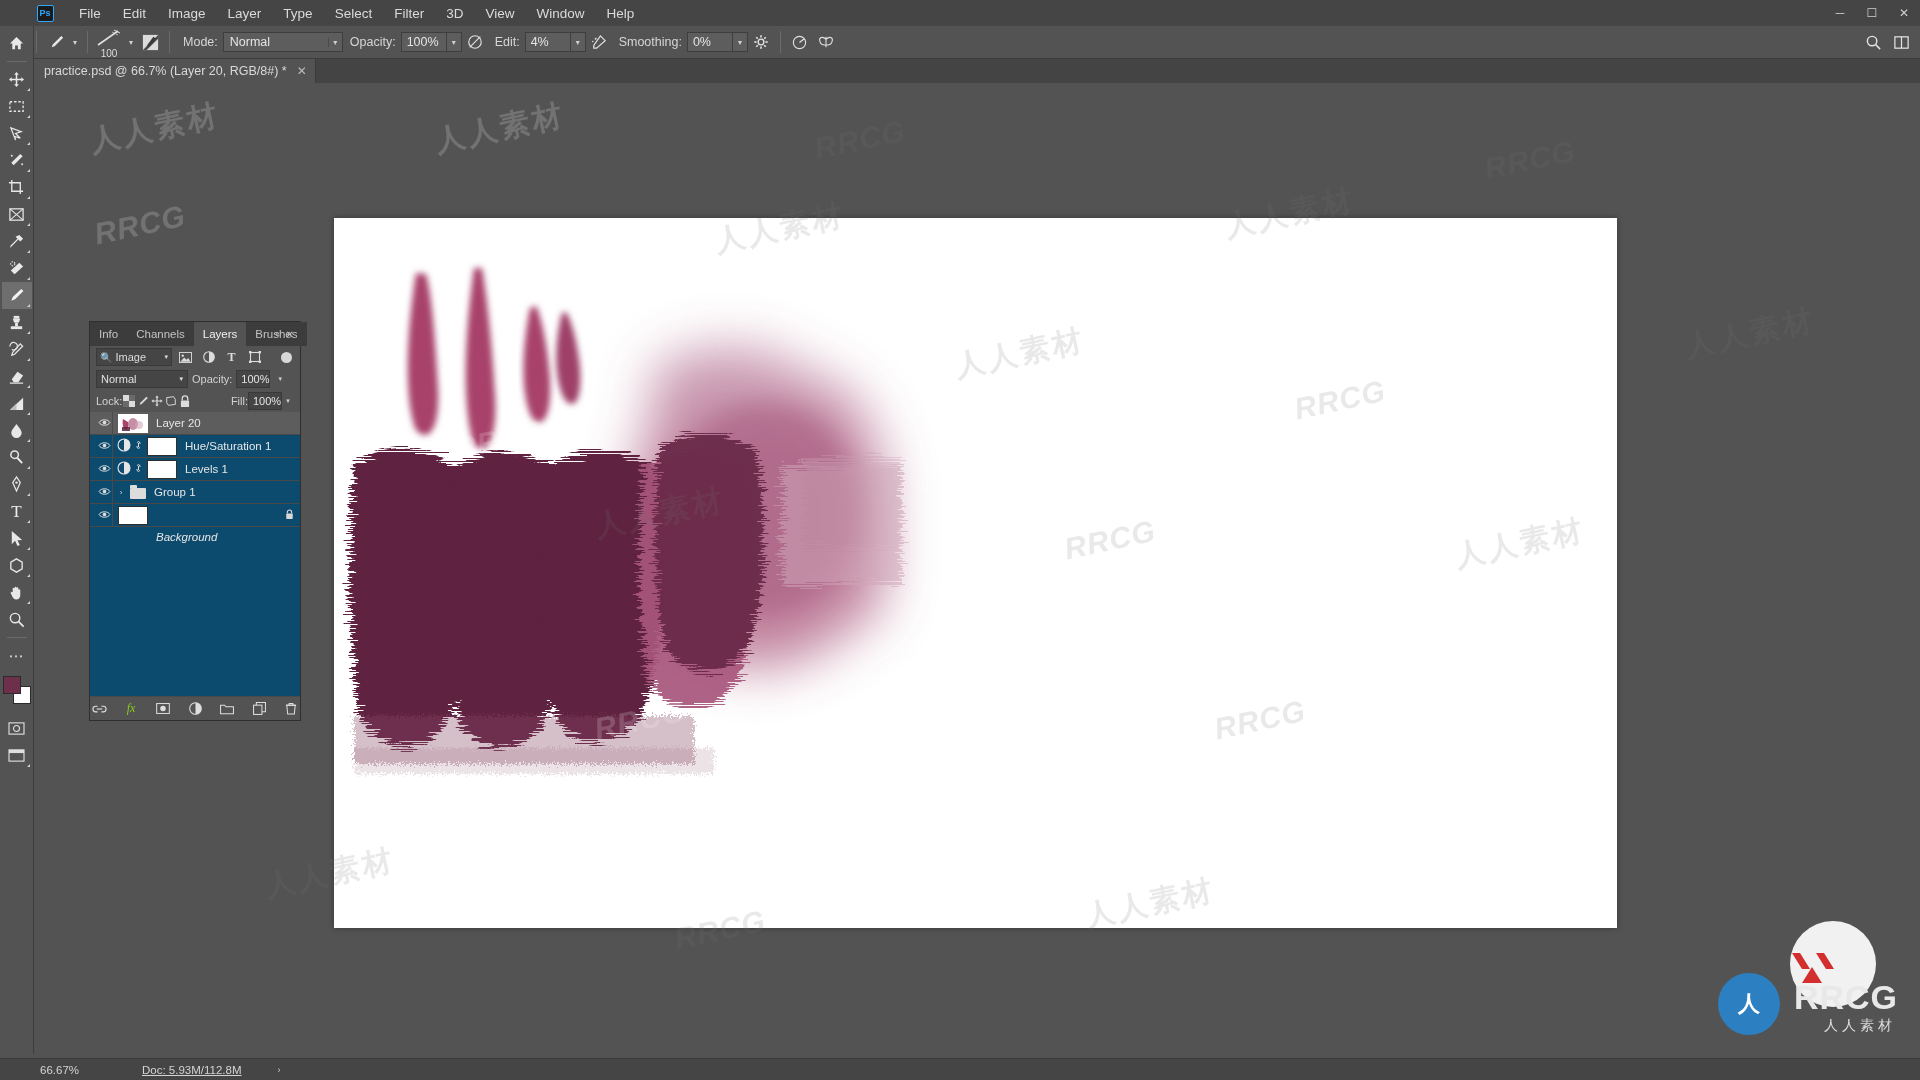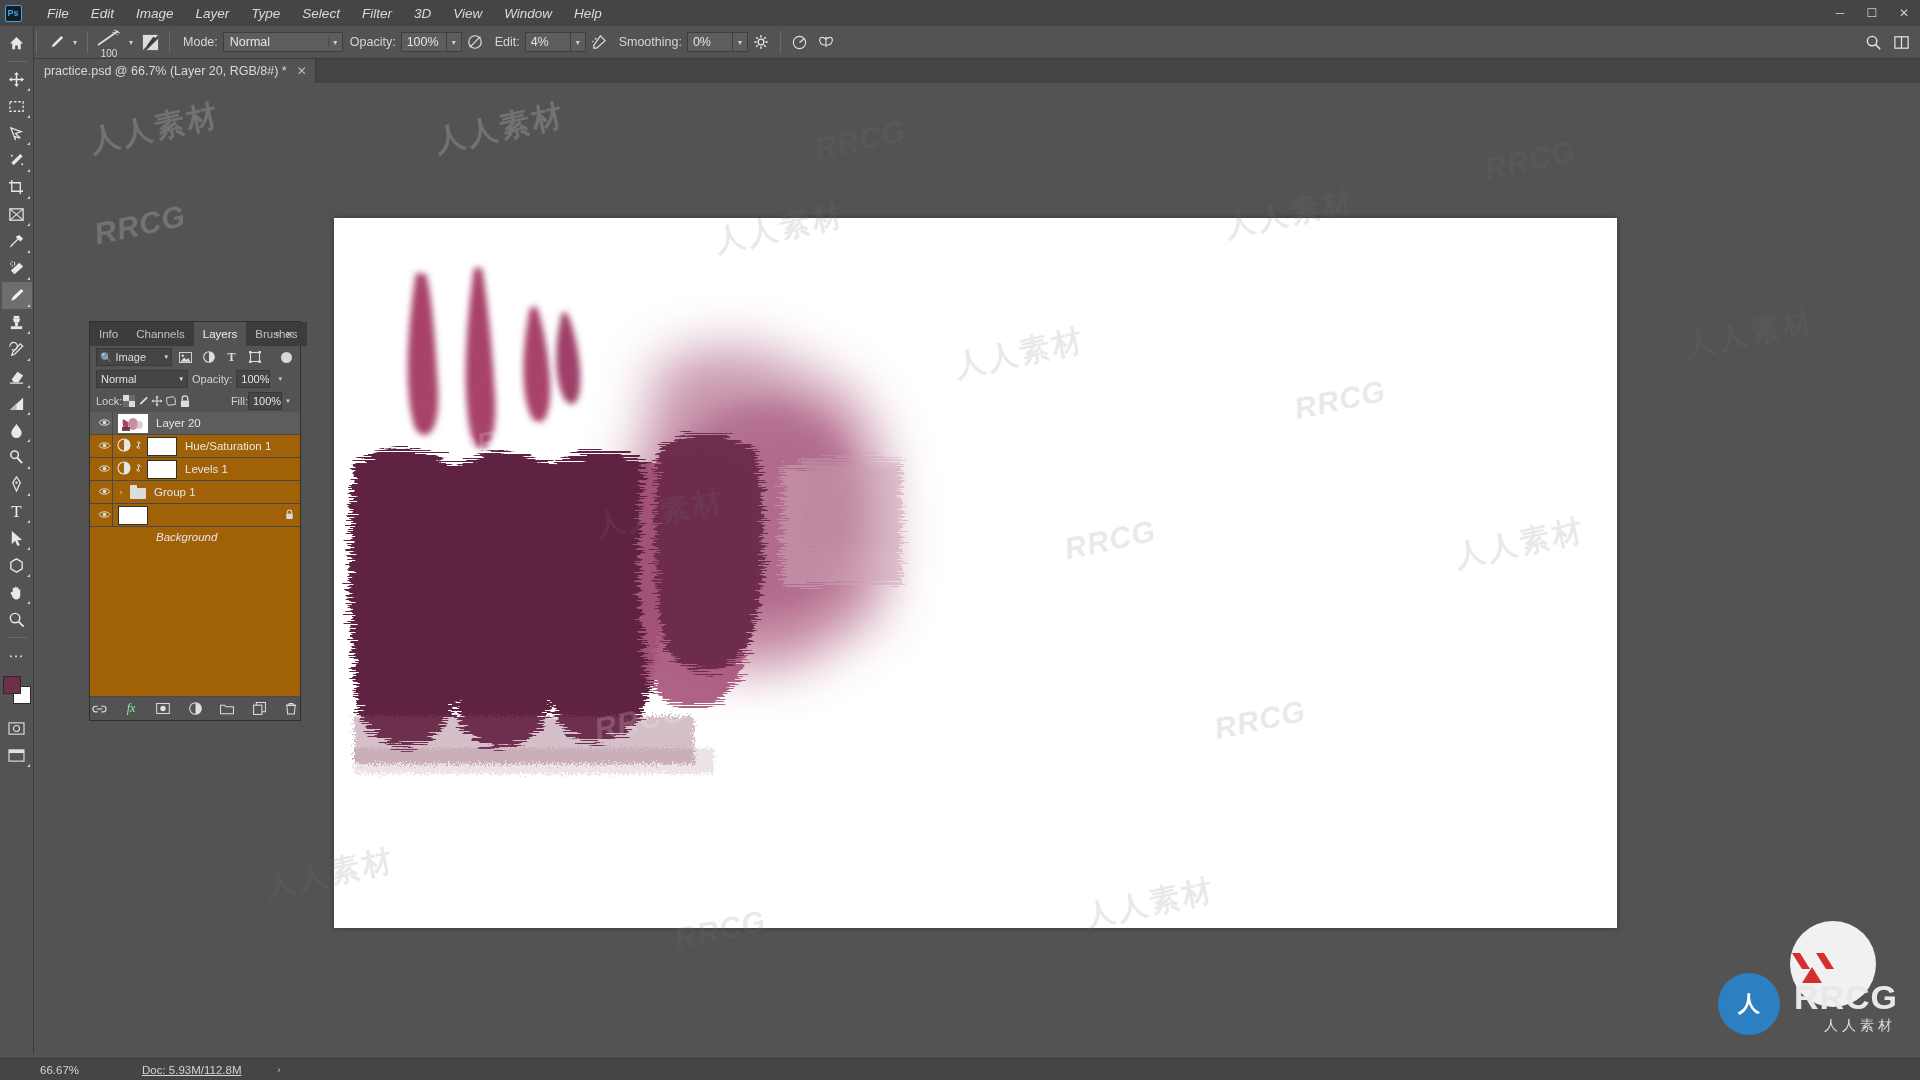--- a/index.html
+++ b/index.html
@@ -12,28 +12,28 @@
     -webkit-font-smoothing:antialiased;
   }
   #app { position:relative; width:1920px; height:1080px; }
 
   
   .menubar {
     position:absolute; top:0; left:0; width:1920px; height:26px;
     background:#454545; display:flex; align-items:center;
   }
   .ps-logo {
-    width:26px; height:26px; display:flex; align-items:center; justify-content:center;
+    width:26px; height:26px; display:flex; align-items:center; justify-content:center;margin-left:32px;
   }
   .ps-logo span {
     display:block; width:17px; height:17px; background:#1b1b1b;
     border:1px solid #31a8ff; border-radius:2px; color:#31a8ff;
     font-size:9px; line-height:15px; text-align:center; font-weight:bold;
   }
-  .menu-items { display:flex; align-items:center; margin-left:10px;font-style:italic; }
+  .menu-items { display:flex; align-items:center; margin-left:10px; }
   .menu-items > div {
     padding:3px 11px; font-size:13.5px; color:#dadada; cursor:default;
   }
   .win-ctrls { position:absolute; right:0; top:0; height:26px; display:flex; align-items:center; }
   .win-ctrls > div { width:32px; height:26px; display:flex; align-items:center; justify-content:center; color:#cfcfcf; font-size:12px;}
 
   
   .optionsbar {
     position:absolute; top:26px; left:0; width:1920px; height:33px;
     background:#535353; border-bottom:1px solid #3c3c3c;
@@ -142,21 +142,21 @@
     display:flex; align-items:center; font-size:11px; color:#e0e0e0; padding:0 4px; }
   .blend-combo .barw { margin-left:auto; font-size:7px; }
   .srow-label { font-size:11px; color:#d2d2d2; }
   .opa-field { width:34px; height:18px; background:#454545; border:1px solid #393939;
     font-size:11px; color:#e4e4e4; display:flex; align-items:center; padding-left:4px; }
   .opa-arw { width:12px; font-size:7px; color:#cfcfcf; text-align:center; }
 
   .lockrow { height:22px; display:flex; align-items:center; padding:0 6px; }
   .lockicon { width:14px; height:16px; display:flex; align-items:center; justify-content:center; color:#dedede; font-size:11px;}
 
-  .layerlist { flex:1; background:#a16207; overflow:hidden; }
+  .layerlist { flex:1; background:#0c4a6e; overflow:hidden; }
   .layerrow {
     height:23px; display:flex; align-items:center; border-bottom:1px solid #484848;
     padding-left:4px; position:relative;
   }
   .layerrow.selected { background:#5d5d5d; }
   .eye { width:20px; text-align:center; font-size:11px; color:#e0e0e0; }
   .divline { position:absolute; left:22px; top:0; bottom:0; width:1px; background:#4a4a4a; }
   .thumb {
     width:30px; height:19px; background:#ffffff; border:1px solid #2e2e2e; margin-left:4px;
     position:relative; overflow:hidden; flex-shrink:0;
@@ -171,21 +171,21 @@
   .arrowtog { width:10px; text-align:center; font-size:8px; color:#d5d5d5; margin-left:2px;}
   .foldericon { width:16px; height:13px; margin-left:4px; position:relative; }
   .foldericon i { position:absolute; left:0; bottom:0; width:16px; height:11px; background:#dcdcdc; border-radius:1px; display:block;}
   .foldericon i:before { content:""; position:absolute; left:0; top:-3px; width:7px; height:3px; background:#dcdcdc; border-radius:1px 1px 0 0;}
 
   .panel-foot {
     height:24px; background:#535353; border-top:1px solid #4a4a4a;
     display:flex; align-items:center; justify-content:center; gap:16px;
   }
   .footbtn { width:16px; height:16px; display:flex; align-items:center; justify-content:center;
-    color:#86efac; font-size:12px; }
+    color:#84cc16; font-size:12px; }
 
   
   .statusbar {
     position:absolute; bottom:0; left:0; width:1920px; height:22px;
     background:#454545; border-top:1px solid #3a3a3a;
     display:flex; align-items:center; font-size:11.5px; color:#d4d4d4;
   }
   .statusbar .zoomv { margin-left:40px; width:80px; }
   .statusbar .docv { margin-left:22px;text-decoration:underline; }
   .statusbar .arrw { margin-left:36px; font-size:9px; }

